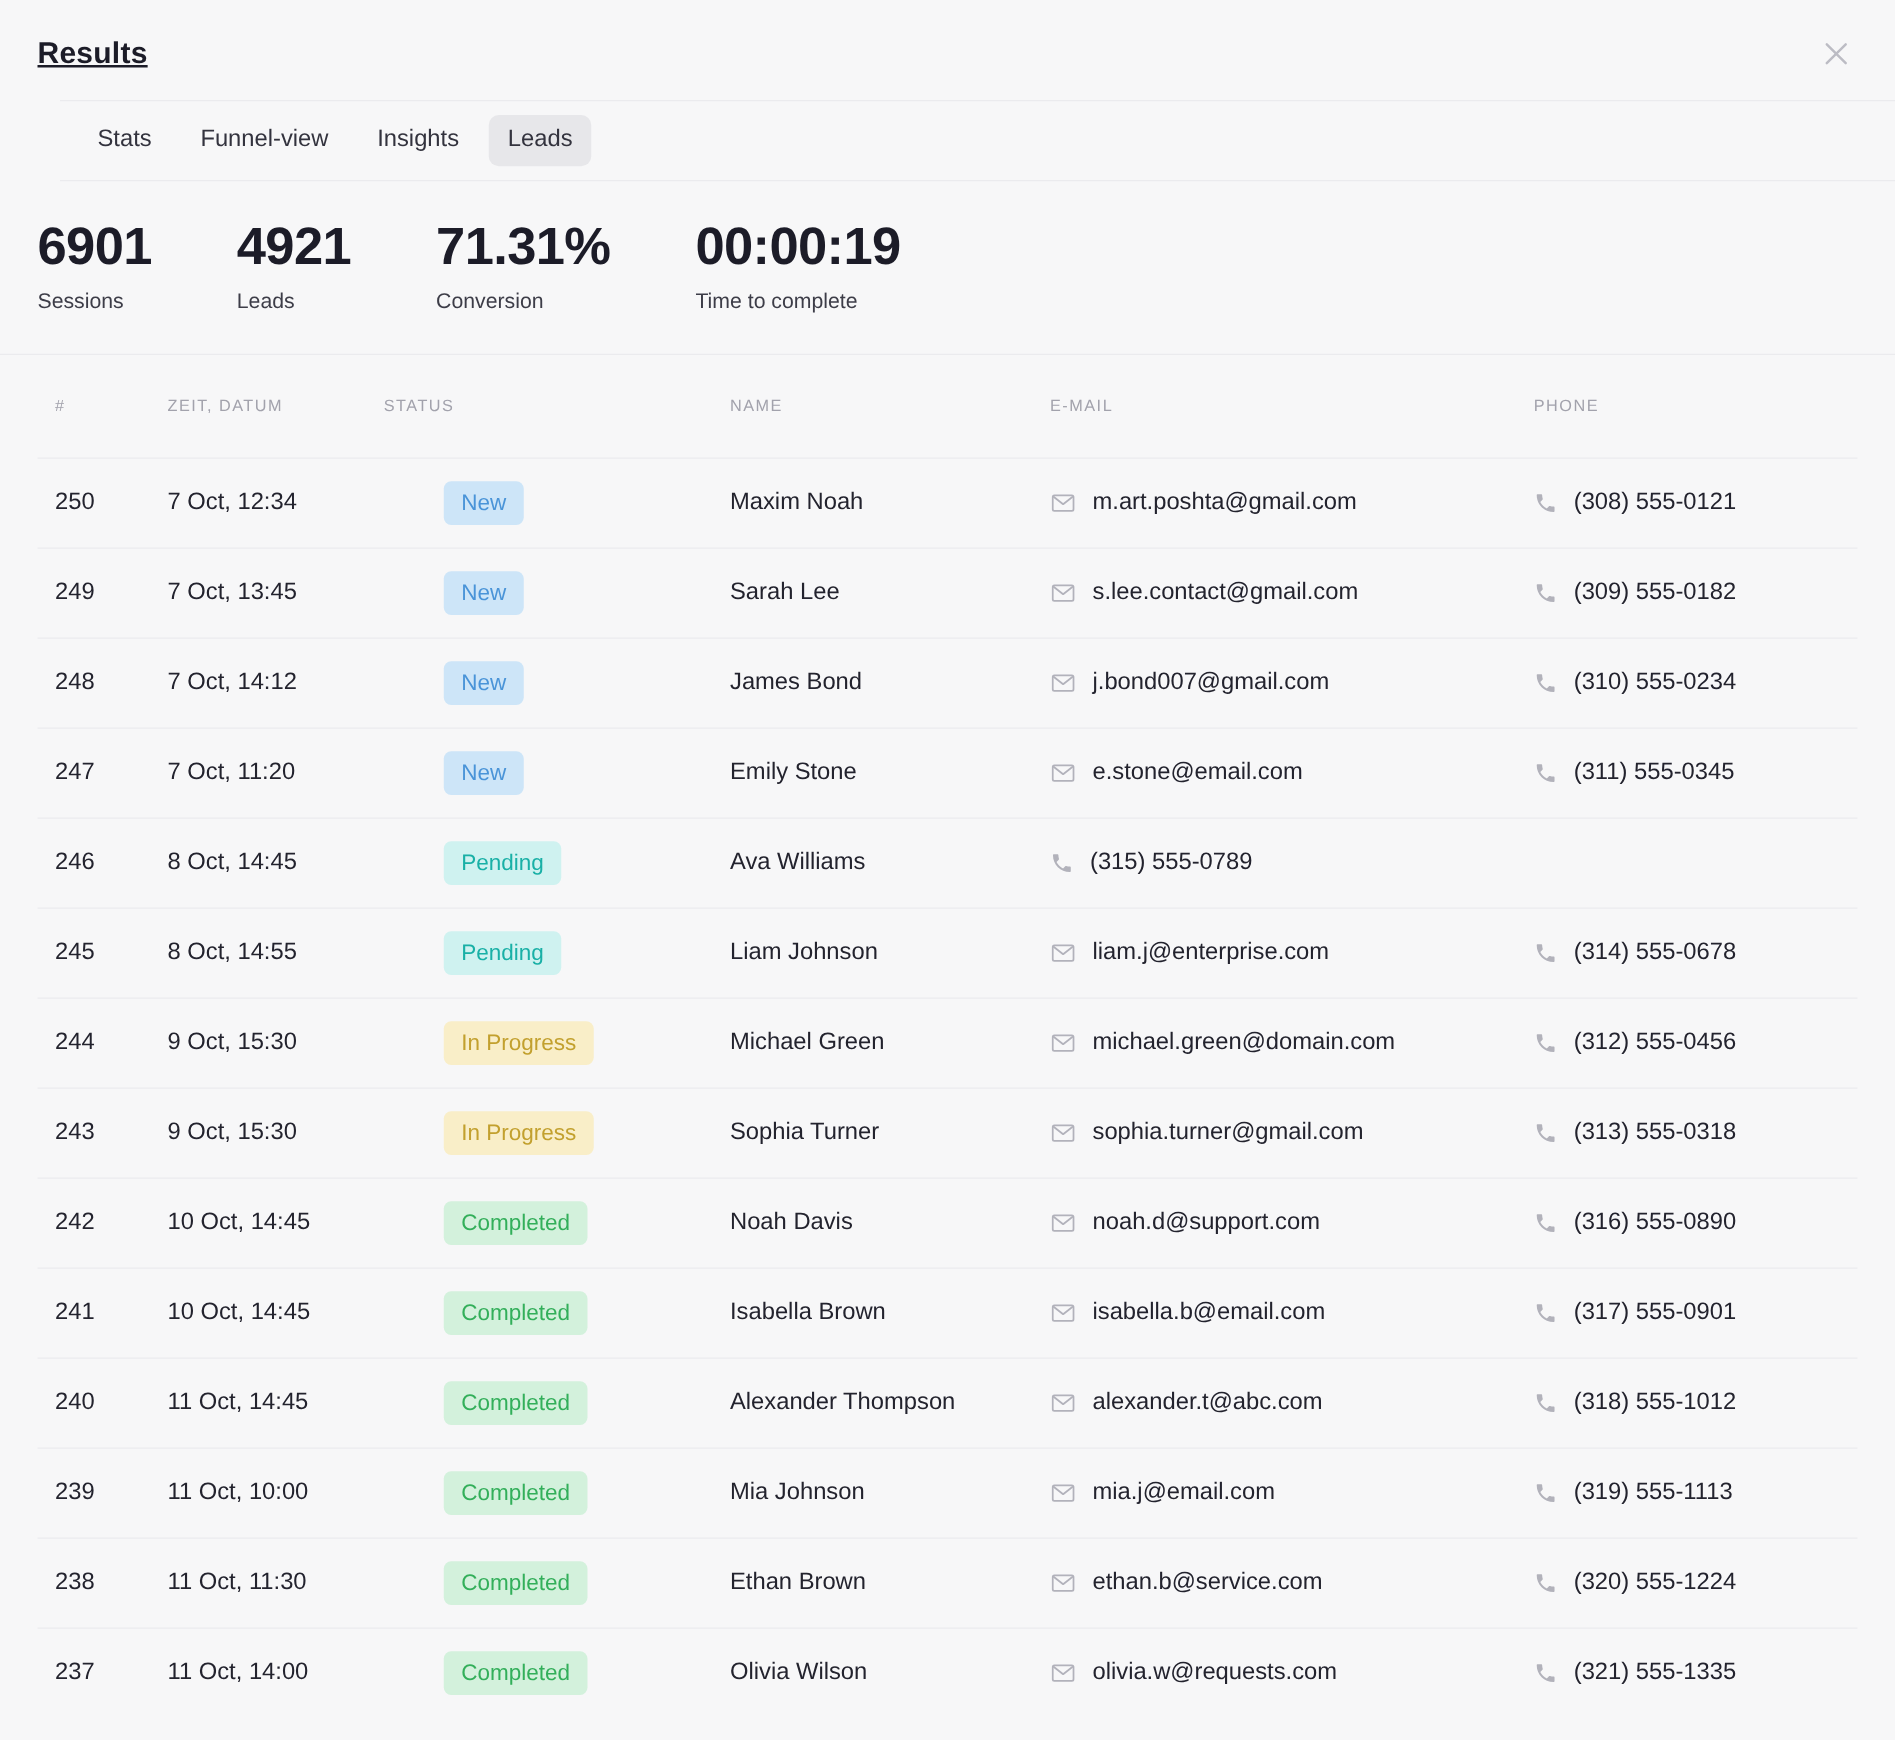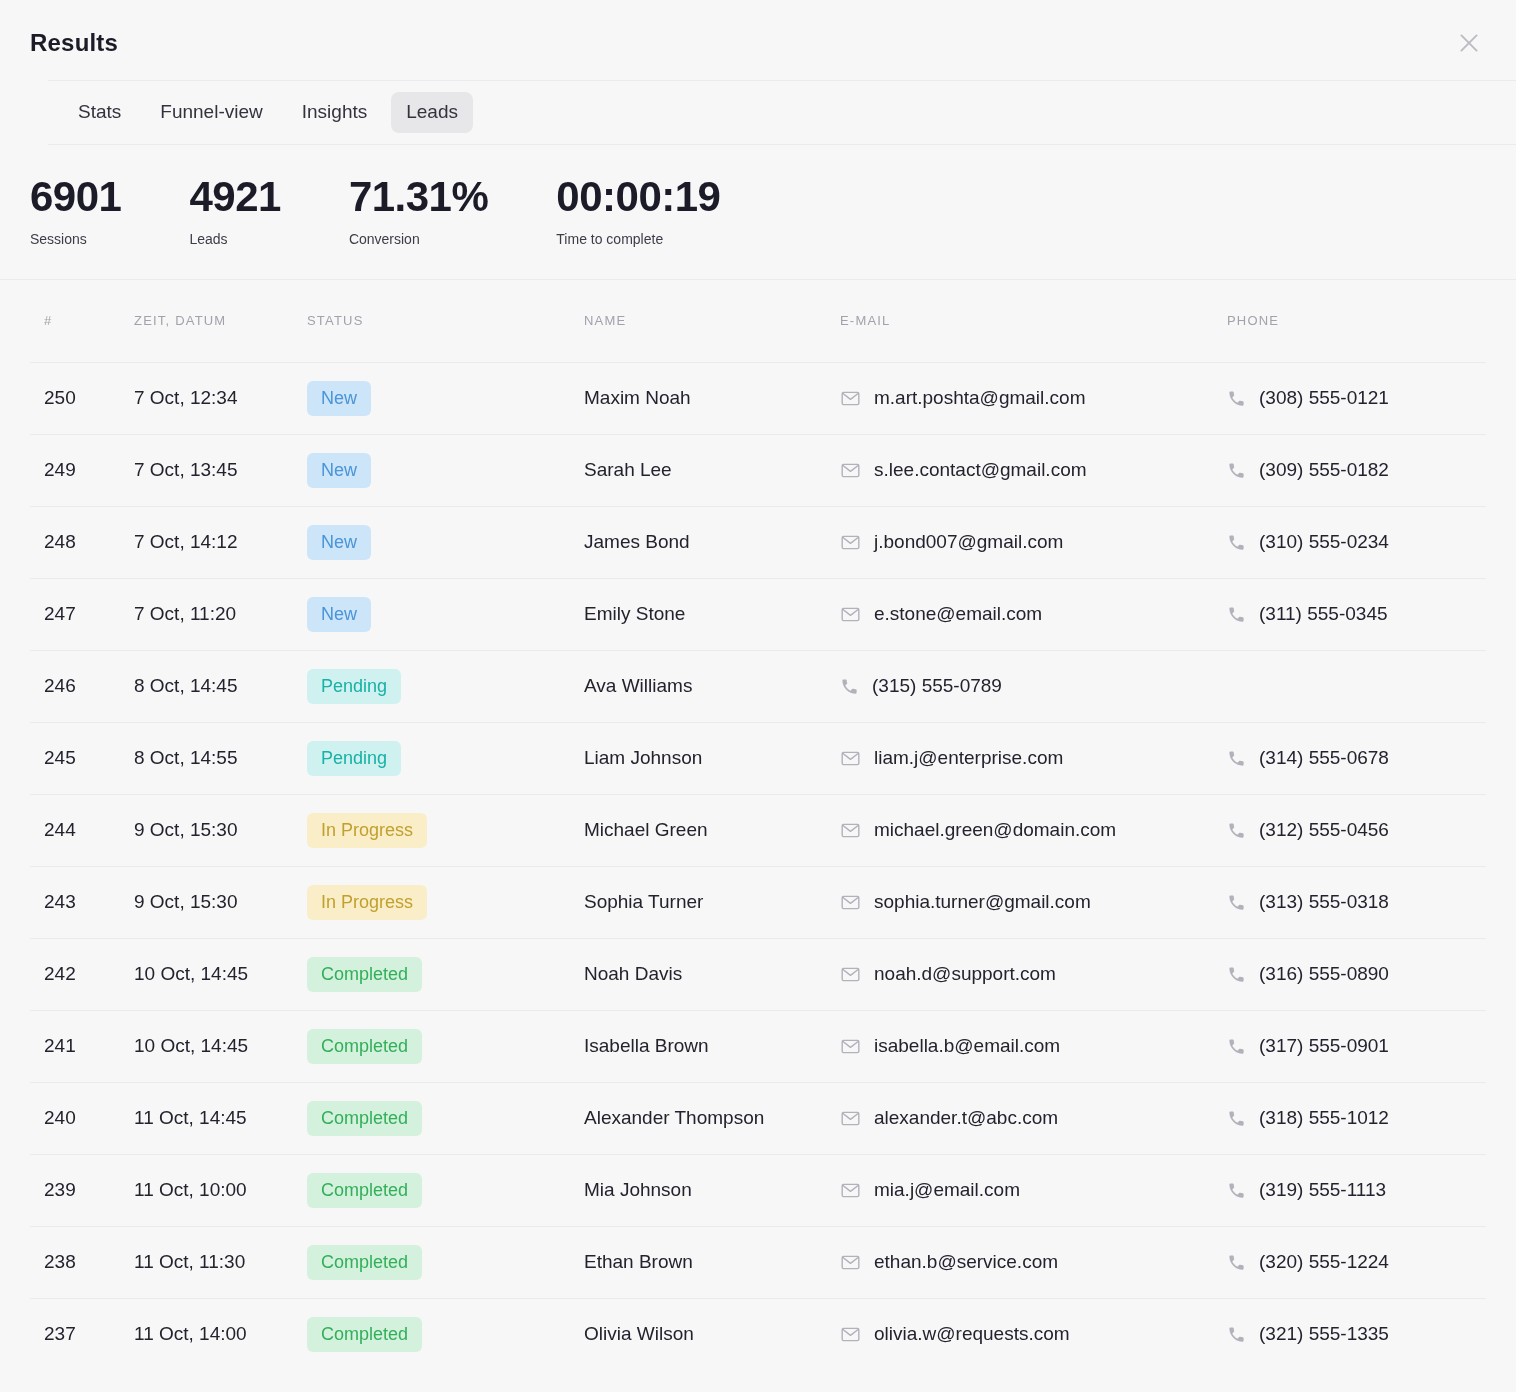--- a/index.html
+++ b/index.html
@@ -11,21 +11,21 @@
     font-family: "Liberation Sans", "DejaVu Sans", sans-serif;
     color: #23232e;
   }
   .panel { width: 100%; height: 100%; display: flex; flex-direction: column; }
 
   
   .panel-header {
     display: flex; align-items: center; justify-content: space-between;
     padding: 26px 30px 20px 30px;
   }
-  .panel-title { font-size: 24px; font-weight: 700; color: #1c1c28; letter-spacing: .2px; }
+  .panel-title { font-size: 24px; font-weight: 700; color: #1c1c28; letter-spacing: .2px; text-decoration: underline; }
   .close-btn {
     background: none; border: none; cursor: pointer; padding: 4px;
     color: #bcbcc4; display: flex; align-items: center; justify-content: center;
   }
 
   
   .tabs-row {
     border-top: 1px solid #ebebee;
     border-bottom: 1px solid #ebebee;
     padding: 11px 15px;
@@ -38,21 +38,21 @@
   }
   .tab.active { background: #e7e7ea; font-weight: 400; }
 
   
   .stats-row {
     display: flex; gap: 68px;
     padding: 28px 30px 32px 30px;
     border-bottom: 1px solid #ebebee;
   }
   .stat-value { font-size: 42px; font-weight: 700; color: #1c1c28; letter-spacing: -0.5px; text-align: right; }
-  .stat-label { font-size: 14px; color: #3d3d48; margin-top: 10px; }
+  .stat-label { font-size: 17px; color: #3d3d48; margin-top: 10px; }
 
   
   .table { flex: 1; padding: 0 30px; display: flex; flex-direction: column; }
   .thead, .trow {
     display: grid;
     grid-template-columns: 104px 173px 277px 256px 387px 1fr;
     align-items: center;
   }
   .thead {
     height: 82px;
@@ -65,20 +65,21 @@
     border-top: 1px solid #ebebee;
     font-size: 19px; color: #23232e;
   }
   .trow .cell:first-child { padding-left: 14px; }
   .badge {
     display: inline-block;
     font-size: 18px;
     padding: 7px 14px;
     border-radius: 6px;
     line-height: 1.2;
+    margin-left: 48px;
   }
   .cell.with-icon { display: flex; align-items: center; gap: 13px; }
   .cell-icon { color: #b2b2bb; flex: 0 0 auto; display: flex; }
 </style>
 </head>
 <body>
 
 <div class="panel">
 
   <div class="panel-header">

